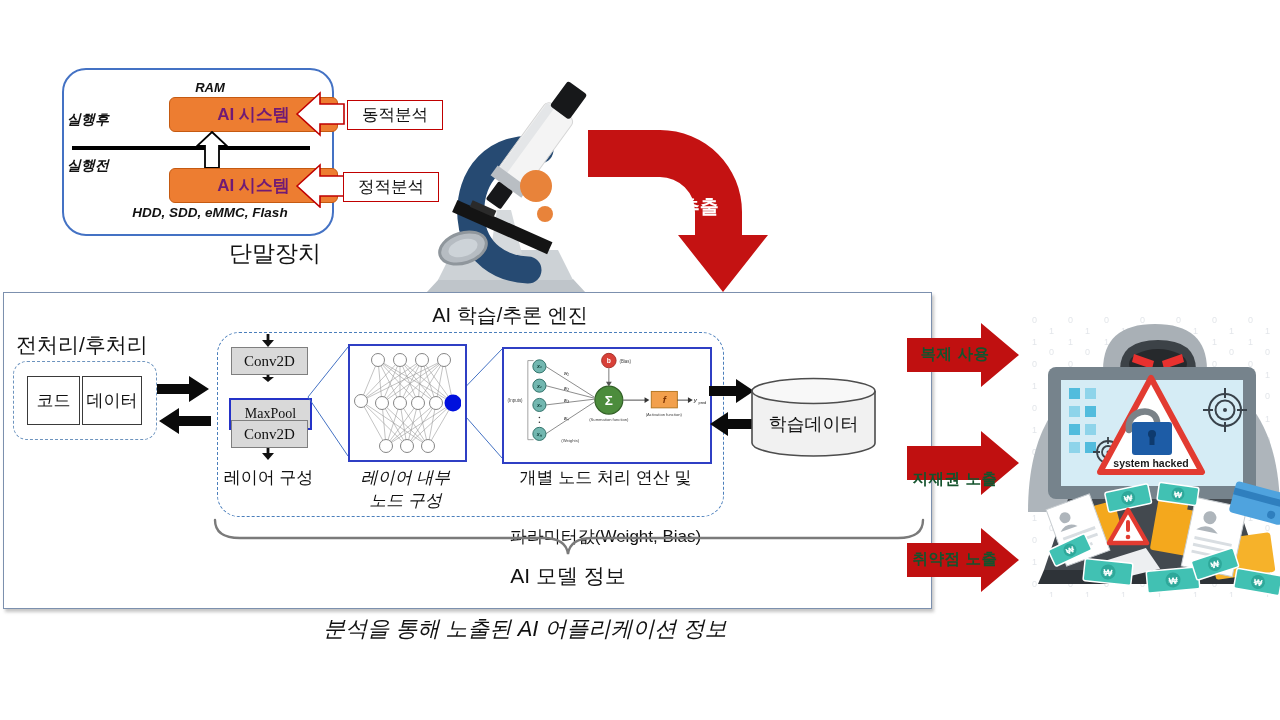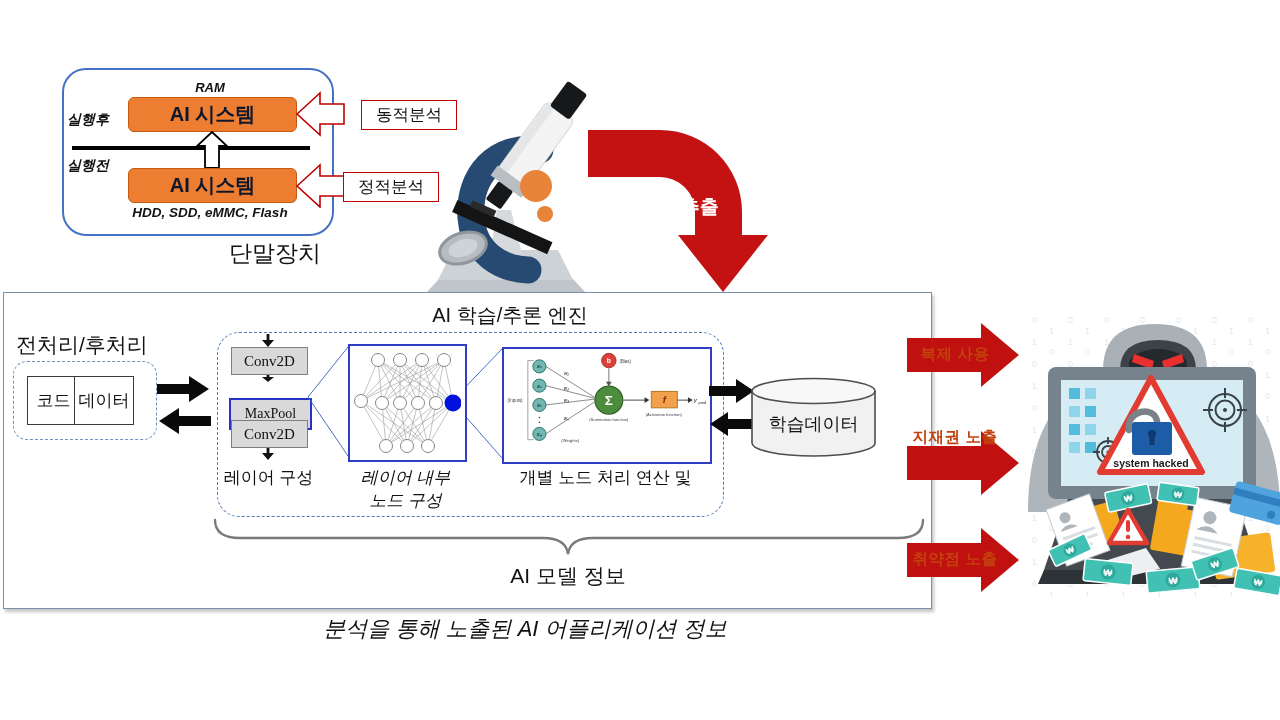--- a/index.html
+++ b/index.html
@@ -5,70 +5,70 @@
   html,body{margin:0;padding:0;background:#fff;}
   #stage{position:relative;width:1280px;height:720px;background:#fff;overflow:hidden;
          font-family:"Liberation Sans", sans-serif;color:#111;}
   .abs{position:absolute;}
   .ctr{display:flex;align-items:center;justify-content:center;text-align:center;}
 
   
   .device-box{left:62px;top:68px;width:268px;height:164px;border:2px solid #4472C4;border-radius:24px;background:#fff;}
   .ram{left:150px;top:80px;width:120px;font:italic 700 13px "Liberation Sans",sans-serif;}
   .orange{background:#ED7D31;border:1.5px solid #C55A11;border-radius:6px;
-          font-weight:700;font-size:20px;color:#0f172a;}
+          font-weight:700;font-size:17px;color:#701a75;margin-left:41px;}
   .orange.one{left:128px;top:97px;width:167px;height:33px;}
   .orange.two{left:128px;top:168px;width:167px;height:33px;}
   .exec{font:italic 700 14px "Liberation Sans",sans-serif;}
   .exec.after{left:67px;top:111px;}
   .exec.before{left:67px;top:157px;}
   .memline{left:72px;top:146px;width:238px;height:3.5px;background:#000;}
   .storage{left:90px;top:205px;width:240px;font:italic 700 13.5px "Liberation Sans",sans-serif;}
   .device-caption{left:215px;top:238px;width:120px;font-size:23px;}
 
   
   .alabel{width:94px;height:28px;border:1.6px solid #C00000;background:#fff;font-size:16.5px;}
-  .alabel.dyn{left:361px;top:100px;}
+  .alabel.dyn{left:347px;top:100px;}
   .alabel.sta{left:343px;top:172px;}
 
   
   .extract-text{left:601px;top:146px;width:130px;color:#fff;font-weight:700;font-size:19px;margin-top:48px;}
 
   
   .main-box{left:3px;top:292px;width:927px;height:315px;border:1.5px solid #7C90AE;background:#fff;
             box-shadow:2px 3px 3px rgba(110,110,110,.4);}
   .engine-title{left:405px;top:302px;width:210px;font-size:20px;}
 
   .prepost-title{left:16px;top:331px;width:160px;text-align:left;font-size:21px;}
   .prepost-box{left:13px;top:361px;width:142px;height:77px;border:1.6px dashed #6C93BE;border-radius:14px;}
   .wbox{border:1.5px solid #3a3a3a;background:#fff;font-size:17px;}
   .codebox{left:27px;top:376px;width:51px;height:47px;}
-  .databox{left:74px;top:376px;width:58px;height:47px;}
+  .databox{left:82px;top:376px;width:58px;height:47px;}
 
   .engine-dash{left:217px;top:332px;width:505px;height:183px;border:1.7px dashed #4A7EBB;border-radius:22px;}
 
   .gray-layer{background:#D9D9D9;border:1px solid #7F7F7F;font-family:"Liberation Serif",serif;font-size:15px;}
   .conv1{left:231px;top:347px;width:75px;height:26px;}
   .maxpool{left:229px;top:398px;width:79px;height:28px;background:#D9D9D9;border:2.5px solid #2432C8;
            font-family:"Liberation Serif",serif;font-size:14px;}
   .conv2{left:231px;top:420px;width:75px;height:26px;}
   .cap{font-size:17px;line-height:23px;}
   .cap-layers{left:217px;top:466px;width:103px;}
   .nnbox{left:348px;top:344px;width:115px;height:114px;border:2px solid #2F3FC4;background:#fff;}
   .cap-network{left:348px;top:466px;width:115px;font-style:italic;}
   .nodebox{left:502px;top:347px;width:206px;height:113px;border:2px solid #2F3FC4;background:#fff;}
   .cap-node{left:478px;top:466px;width:255px;gap:36px;}
 
   .cyl-label{left:750px;top:412px;width:127px;font-size:18px;}
   .model-info{left:468px;top:562px;width:200px;font-size:21px;}
   .bottom-caption{left:175px;top:614px;width:700px;font:italic 400 22px "Liberation Sans",sans-serif;}
 
-  .threat-label{width:96px;color:#c2410c;font-weight:700;font-size:15.5px;letter-spacing:.5px;}
+  .threat-label{width:96px;color:#14532d;font-weight:700;font-size:15.5px;letter-spacing:.5px;}
   .t1{left:907px;top:344px;}
-  .t2{left:907px;top:427px;}
+  .t2{left:907px;top:469px;}
   .t3{left:907px;top:549px;}
   svg{display:block;}
 </style>
 </head>
 <body>
 
 <div id="stage">
 
   <div class="abs device-box"></div>
   <div class="abs ctr ram">RAM</div>
@@ -214,20 +214,21 @@
       <text x="164.5" y="56" text-anchor="middle" font-size="10" font-weight="bold" font-style="italic" fill="#7B3200">f</text>
       <text x="164" y="69" text-anchor="middle" font-size="4.3" fill="#444">(Activation function)</text>
       <path d="M178,53 L190,53" stroke="#333" stroke-width="0.9"></path>
         <polygon points="189,50 189,56 194,53" fill="#333"></polygon>
       <text x="195" y="55" font-size="6.5" font-style="italic" fill="#222">y</text>
       <text x="200" y="57.5" font-size="4" fill="#222">pred</text>
     </svg>
   </div>
   <div class="abs cap ctr cap-node" style="flex-direction:column">
     <div>개별 노드 처리 연산 및</div>
+    <div>파라미터값(Weight, Bias)</div>
   </div>
 
   <svg class="abs" style="left:709px;top:378px" width="46" height="58">
     <polygon points="0,8 27,8 27,1 45,13 27,25 27,18 0,18" fill="#0a0a0a"></polygon>
     <polygon points="46,41 19,41 19,34 1,46 19,58 19,51 46,51" fill="#0a0a0a"></polygon>
   </svg>
 
   <svg class="abs" style="left:750px;top:377px" width="127" height="82" viewBox="0 0 127 82">
     <path d="M2,14 L2,66 A61.5,13 0 0 0 125,66 L125,14" fill="#F1F1F1" stroke="#4D4D4D" stroke-width="1.6"></path>
     <ellipse cx="63.5" cy="14" rx="61.5" ry="12.5" fill="#F8F8F8" stroke="#4D4D4D" stroke-width="1.6"></ellipse>

